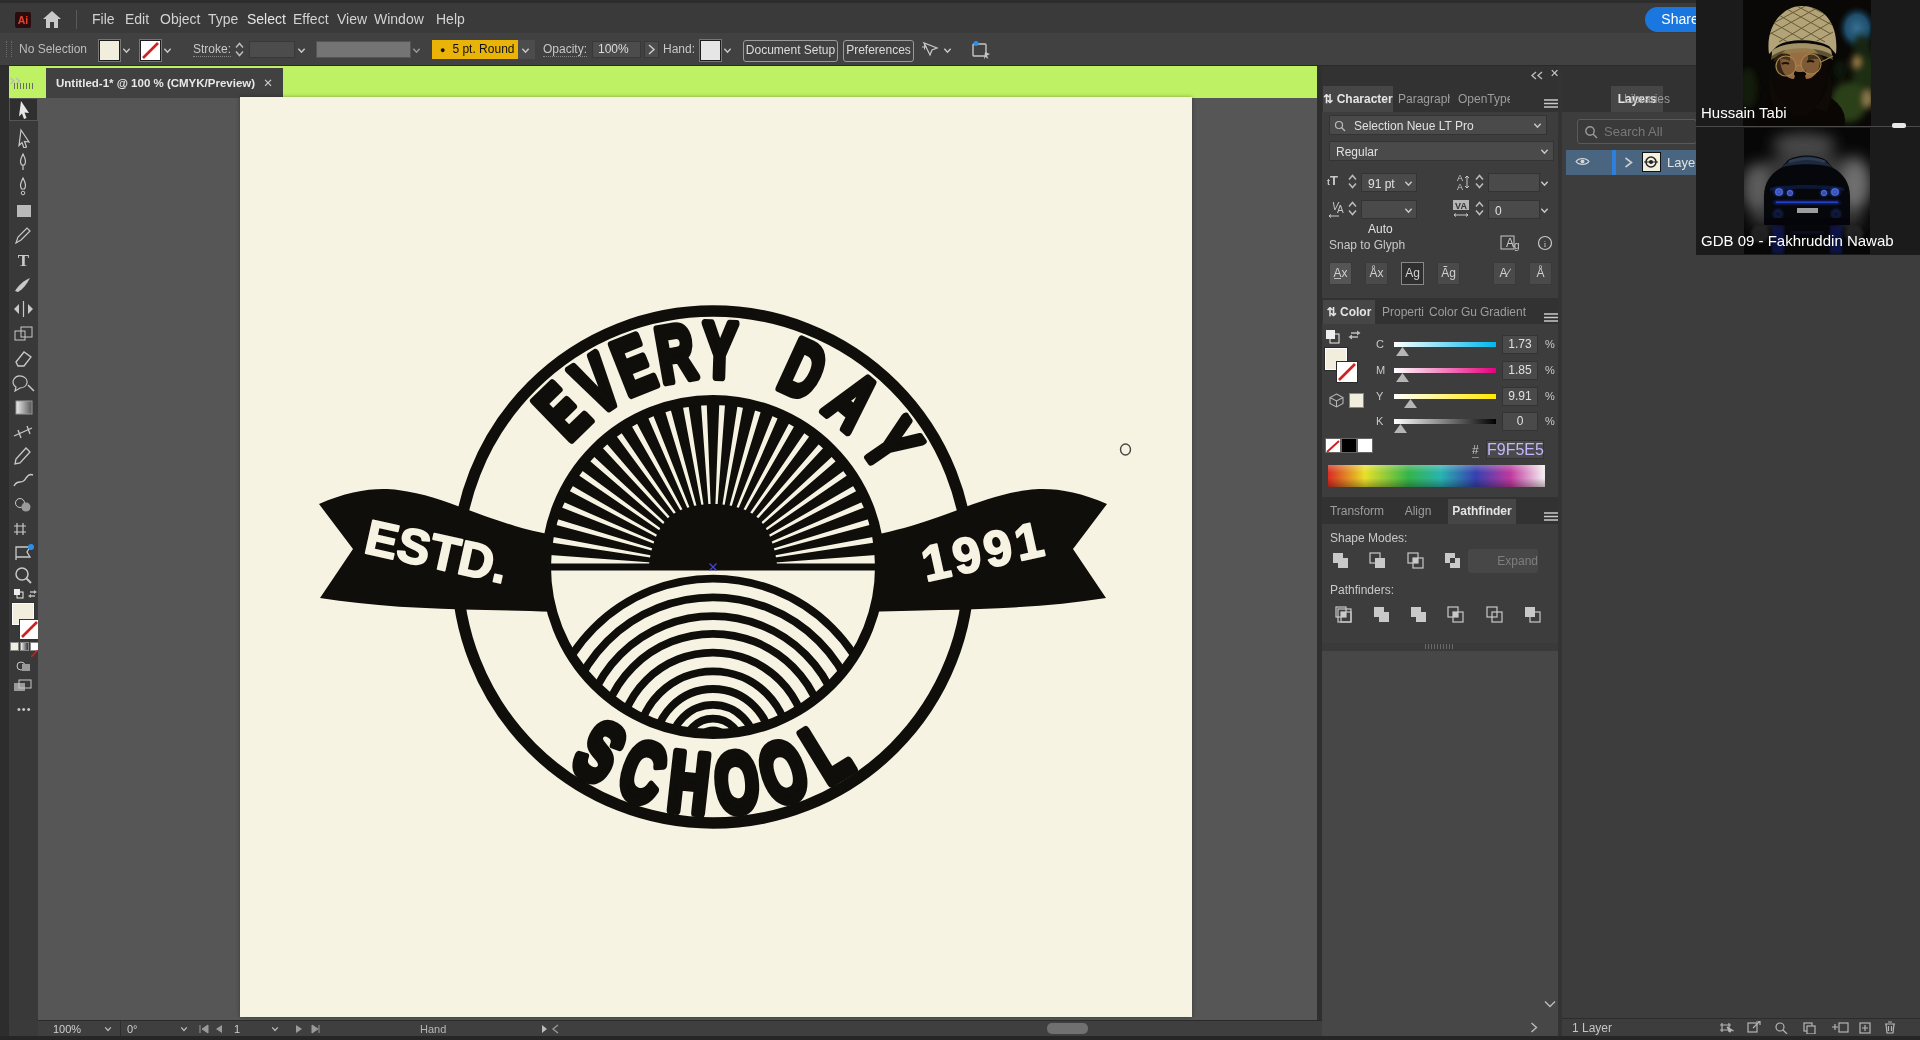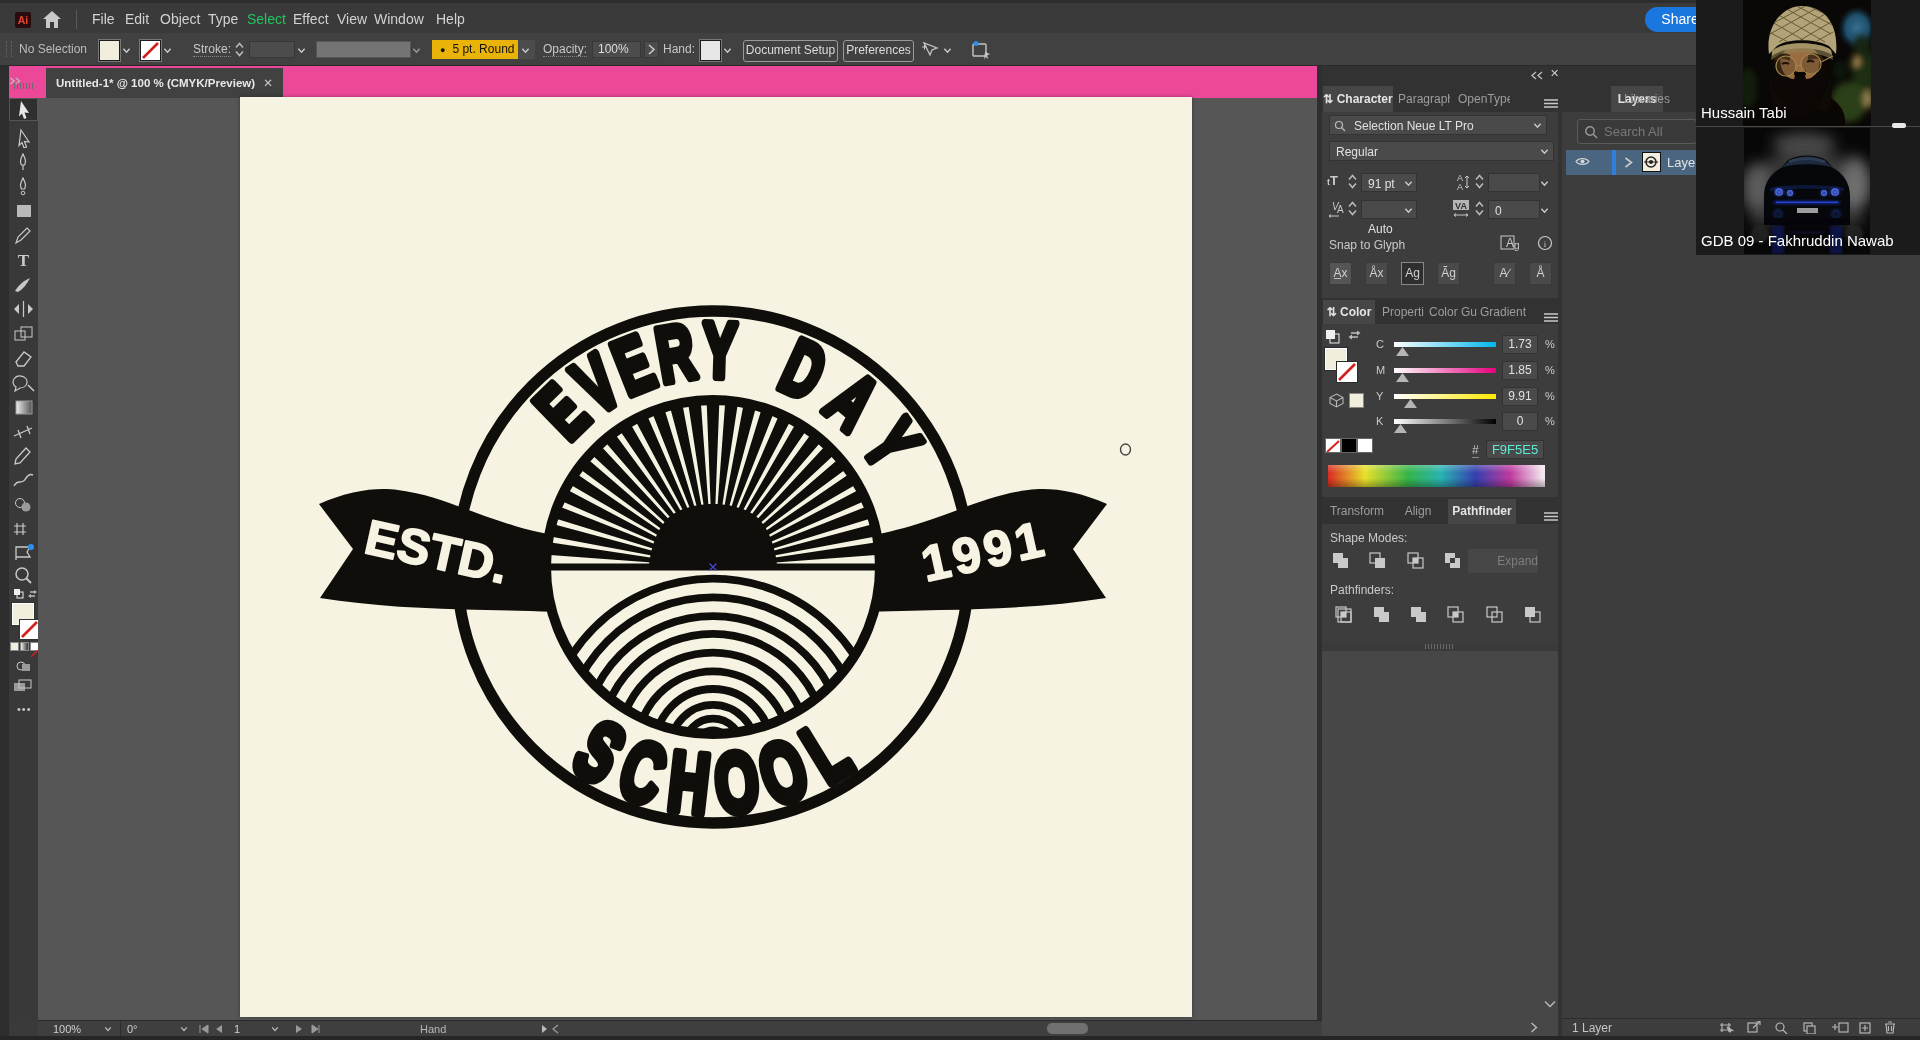--- a/index.html
+++ b/index.html
@@ -11,21 +11,21 @@
 <div style="position:absolute;left:0px;top:0px;width:1920px;height:33px;background:#3a3a3a;border-top:3px solid #2d2d2d;box-sizing:border-box;">
   <div style="position:absolute;left:15px;top:9px;width:16px;height:16px;background:#2b0c0e;border-radius:2px;color:#e2442e;font-weight:bold;font-size:10.5px;text-align:center;line-height:16px;">Ai</div>
   <svg style="position:absolute;left:42px;top:7px;width:20px;height:19px;" viewBox="0 0 20 19">
         <path d="M10 1 L19 9 L16 9 L16 18 L12 18 L12 12 L8 12 L8 18 L4 18 L4 9 L1 9 Z" fill="#c9c9c9"></path>
       </svg>
   <div style="position:absolute;left:76px;top:7px;width:1px;height:19px;background:#5a5a5a;"></div>
   <div style="position:absolute;left:92px;top:8px;font-size:14px;color:#d2d2d2;">File</div>
       <div style="position:absolute;left:125px;top:8px;font-size:14px;color:#d2d2d2;">Edit</div>
       <div style="position:absolute;left:160px;top:8px;font-size:14px;color:#d2d2d2;">Object</div>
       <div style="position:absolute;left:208px;top:8px;font-size:14px;color:#d2d2d2;">Type</div>
-      <div style="position:absolute;left:247px;top:8px;font-size:14px;color:#22c55e;">Select</div>
+      <div style="position:absolute;left:247px;top:8px;font-size:14px;color:#e5e5e5;">Select</div>
       <div style="position:absolute;left:293px;top:8px;font-size:14px;color:#d2d2d2;">Effect</div>
       <div style="position:absolute;left:337px;top:8px;font-size:14px;color:#d2d2d2;">View</div>
       <div style="position:absolute;left:374px;top:8px;font-size:14px;color:#d2d2d2;">Window</div>
       <div style="position:absolute;left:436px;top:8px;font-size:14px;color:#d2d2d2;">Help</div>
   <div style="position:absolute;left:1645px;top:4px;width:70px;height:25px;background:#1b77e0;border-radius:13px;color:#fff;font-size:14px;text-align:center;line-height:25px;">Share</div>
 </div>
 
 <div style="position:absolute;left:0px;top:33px;width:1920px;height:33px;background:#414141;border-bottom:1px solid #2a2a2a;box-sizing:border-box;">
   <div style="position:absolute;left:6px;top:8px;width:4px;height:16px;border-left:1px dotted #6a6a6a;border-right:1px dotted #6a6a6a;"></div>
   <div style="position:absolute;left:19px;top:9px;font-size:12px;color:#bdbdbd;">No Selection</div>
@@ -76,21 +76,21 @@
   <svg style="position:absolute;left:943px;top:13px;width:9px;height:9px;" viewBox="0 0 10 10">
         <path d="M1.5 3 L5 6.8 L8.5 3" stroke="#c9c9c9" stroke-width="1.6" fill="none"></path>
       </svg>
   <svg style="position:absolute;left:970px;top:7px;width:22px;height:20px;" viewBox="0 0 22 20">
         <rect x="3" y="4" width="13" height="12" rx="1" fill="none" stroke="#c5c5c5" stroke-width="1.4"></rect>
         <circle cx="6" cy="3.5" r="2.5" fill="#2a8fe8"></circle>
         <path d="M15 12 L20 14 L17 15.5 L18.5 19 L15.5 17 L14 19.5 Z" fill="#c5c5c5"></path>
       </svg>
 </div>
 
-<div style="position:absolute;left:0px;top:66px;width:1322px;height:32px;background:#ec4899;padding-left:48px;">
+<div style="position:absolute;left:0px;top:66px;width:1322px;height:32px;background:#bef264;padding-left:48px;">
   <div style="position:absolute;left:9px;top:5px;width:14px;height:8px;"><svg width="14" height="8" viewBox="0 0 14 8">
           <path d="M1.5 1 L5 4 L1.5 7 M7 1 L10.5 4 L7 7" stroke="#bbb" stroke-width="1.4" fill="none"></path>
         </svg></div>
   <div style="position:absolute;left:14px;top:17px;width:20px;height:6px;background:repeating-linear-gradient(90deg,#6a6a6a 0 1px,transparent 1px 3px);"></div>
   <div style="position:absolute;left:46px;top:2px;width:237px;height:30px;background:#414141;font-size:11.5px;font-weight:bold;color:#e8e8e8;line-height:30px;"><span style="margin-left:10px;">Untitled-1* @ 100 % (CMYK/Preview)</span><span style="position:absolute;right:10px;color:#ccc;font-weight:normal;">✕</span></div>
 </div>
 
 <div style="position:absolute;left:0px;top:66px;width:9px;height:974px;background:#2d2d2d;"></div>
 <div style="position:absolute;left:9px;top:98px;width:29px;height:922px;background:#393939;"></div>
 <div style="position:absolute;left:9px;top:98px;width:29px;height:23px;background:#2f2f2f;border:1px solid #555;box-sizing:border-box;"><svg width="27" height="21" viewBox="0 0 27 21">
@@ -433,21 +433,21 @@
       <path d="M6.5 0 L13 9 L0 9 Z" fill="#b5b5b5"></path>
     </svg>
   <div style="position:absolute;left:1502px;top:412px;width:36px;height:19px;background:#4a4a4a;border:1px solid #333;box-sizing:border-box;font-size:12px;color:#e0e0e0;text-align:center;line-height:17px;">0</div>
   <div style="position:absolute;left:1545px;top:415px;font-size:11px;color:#c9c9c9;">%</div>
 <div style="position:absolute;left:1325px;top:438px;width:16px;height:15px;background:#fff;border:1px solid #666;box-sizing:border-box;"><svg width="14" height="13" viewBox="0 0 14 13">
         <path d="M1 12 L13 1" stroke="#d02020" stroke-width="2"></path>
       </svg></div>
 <div style="position:absolute;left:1341px;top:438px;width:16px;height:15px;background:#000;border:1px solid #666;box-sizing:border-box;"></div>
 <div style="position:absolute;left:1357px;top:438px;width:16px;height:15px;background:#fff;border:1px solid #666;box-sizing:border-box;"></div>
 <div style="position:absolute;left:1472px;top:443px;font-size:12px;color:#c9c9c9;border-bottom:1px solid #888;">#</div>
-<div style="position:absolute;left:1486px;top:440px;width:58px;height:19px;background:#4a4a4a;border:1px solid #333;box-sizing:border-box;font-size:13px;color:#5eead4;text-align:center;line-height:17px;">F9F5E5</div>
+<div style="position:absolute;left:1486px;top:440px;width:58px;height:19px;background:#4a4a4a;border:1px solid #333;box-sizing:border-box;font-size:16px;color:#c4b5fd;text-align:center;line-height:17px;">F9F5E5</div>
 <div style="position:absolute;left:1328px;top:465px;width:217px;height:22px;background:linear-gradient(90deg,#d92c22,#e8e02a 17%,#35b44a 37%,#2ab3b0 52%,#3640b0 68%,#c0399e 84%,#f2e8ee 99%);">
       <div style="width:100%;height:100%;background:linear-gradient(180deg,rgba(255,255,255,0.25),rgba(255,255,255,0) 35%,rgba(0,0,0,0) 60%,rgba(0,0,0,0.3));"></div>
     </div>
 
 <div style="position:absolute;left:1322px;top:497px;width:240px;height:27px;background:#323232;"></div>
     <div style="position:absolute;left:1326px;top:499px;width:62px;height:25px;font-size:12px;color:#9d9d9d;text-align:center;line-height:25px;overflow:hidden;">Transform</div>
     <div style="position:absolute;left:1396px;top:499px;width:44px;height:25px;font-size:12px;color:#9d9d9d;text-align:center;line-height:25px;overflow:hidden;">Align</div>
     <div style="position:absolute;left:1448px;top:499px;width:68px;height:25px;background:#464646;font-size:12px;font-weight:bold;color:#e4e4e4;text-align:center;line-height:25px;">Pathfinder</div>
     <div style="position:absolute;left:1543px;top:507px;width:16px;height:9px;"><svg width="16" height="9" viewBox="0 0 16 9">
         <path d="M1 1 H15 M1 4.5 H15 M1 8 H15" stroke="#c9c9c9" stroke-width="1.3"></path>

